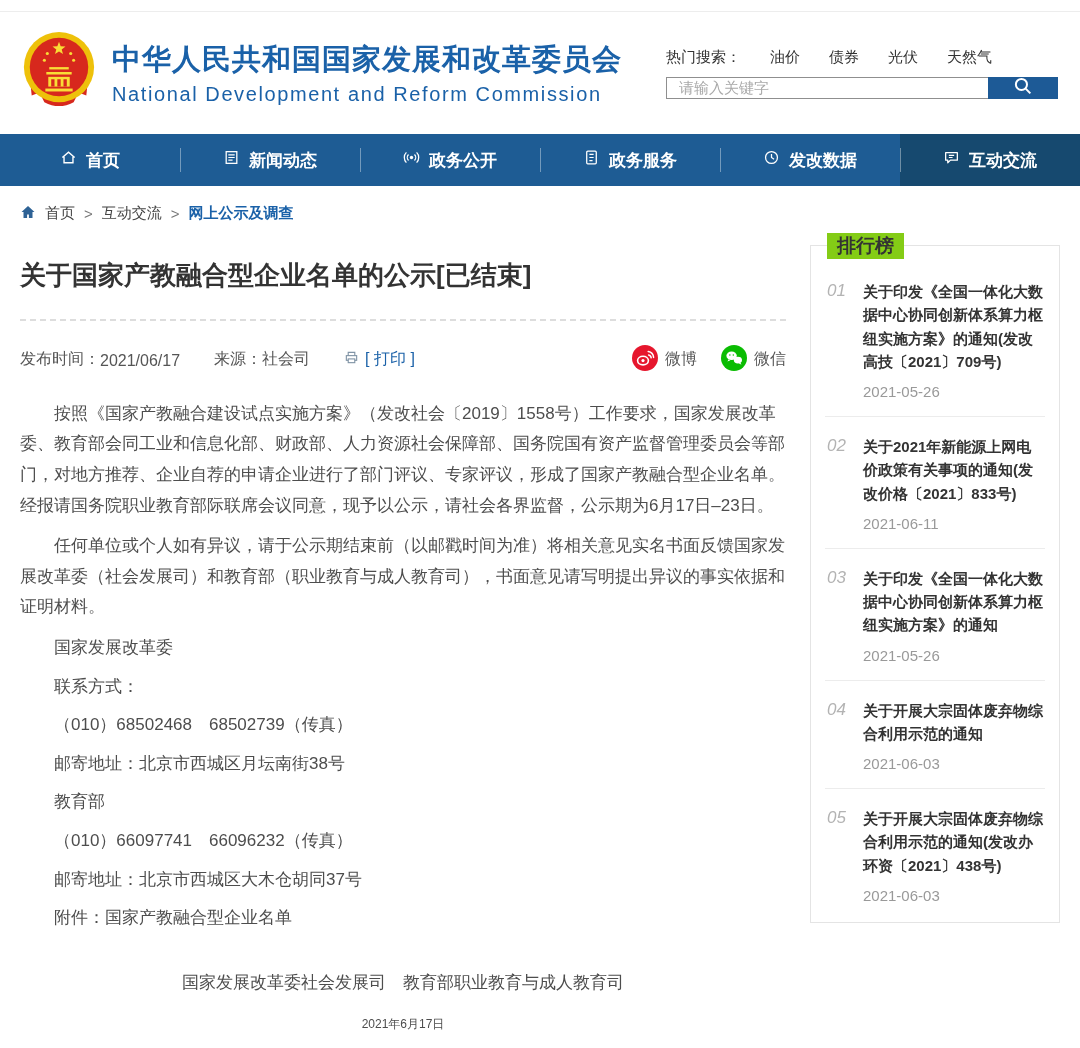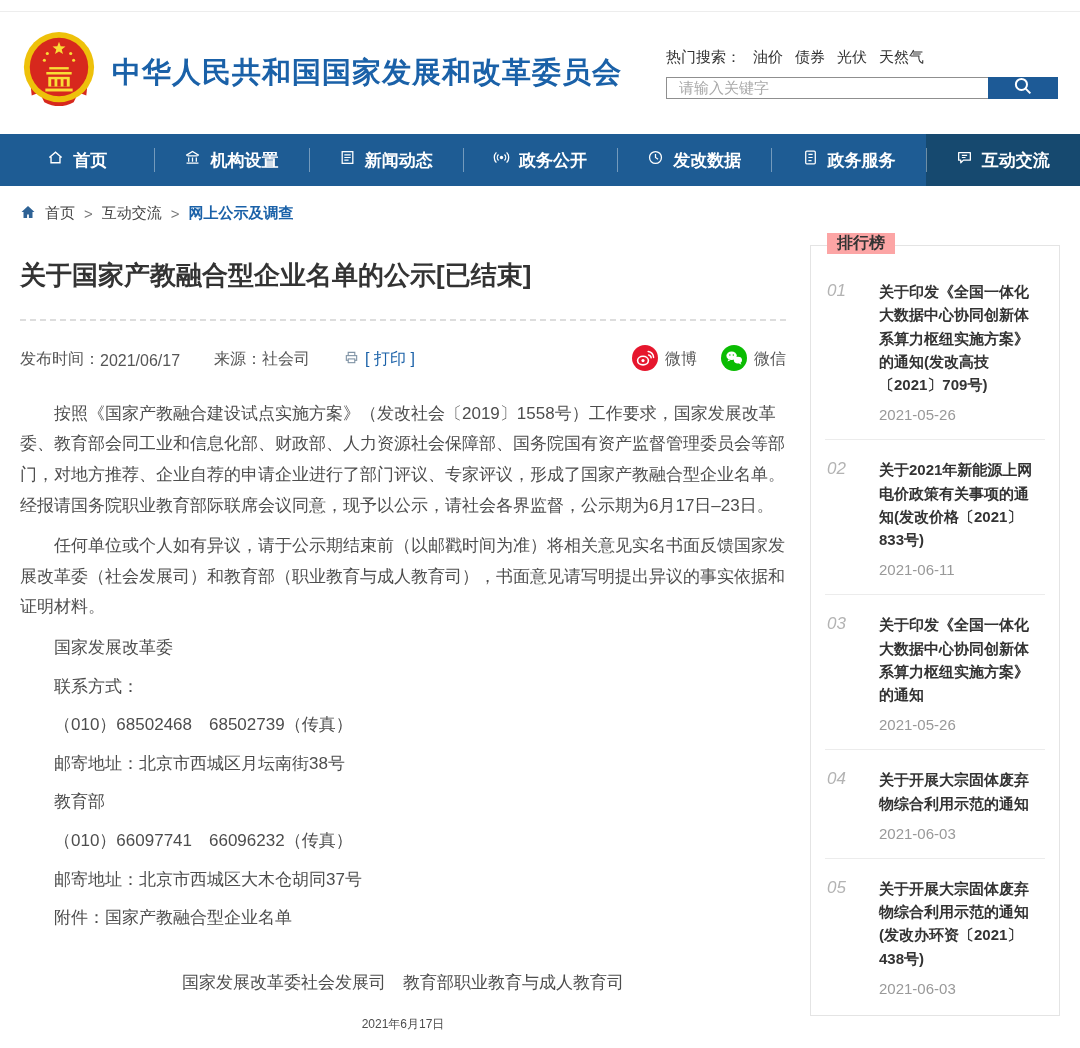--- a/index.html
+++ b/index.html
@@ -7,21 +7,21 @@
     font-family:"Liberation Sans","DejaVu Sans",sans-serif; }
   .top-hairline { height:12px; border-bottom:1px solid #ededed; }
 
   
   .site-header { display:flex; align-items:center; padding:14px 22px 14px 20px; height:122px; }
   .emblem { flex:0 0 auto; margin-right:14px; }
   .site-titles { display:flex; flex-direction:column; }
   .site-title-cn { color:#1a61a8; font-size:29px; font-weight:bold; letter-spacing:1px; }
   .site-title-en { color:#1a61a8; font-size:20px; letter-spacing:1.6px; margin-top:3px; }
   .search-area { margin-left:auto; width:392px; }
-  .hot-search { display:flex; align-items:center; gap:12px; font-size:15px; color:#333; margin-bottom:10px; }
+  .hot-search { display:flex; align-items:center; gap:29px; font-size:15px; color:#333; margin-bottom:10px; }
   .hot-search .hs-label { color:#333; }
   .hot-term { color:#333; text-decoration:none; cursor:pointer; }
   .search-row { display:flex; height:22px; }
   .search-input { flex:1; border:1px solid #8f8f8f; border-right:none; padding:0 12px; font-size:15px; color:#333; outline:none; }
   .search-input::placeholder { color:#a9a9a9; }
   .search-btn { width:70px; background:#1d5a96; border:none; display:flex; align-items:center; justify-content:center; cursor:pointer; }
 
   
   .main-nav { height:52px; background:#1e5c94; display:flex; }
   .nav-item { flex:1; display:flex; align-items:center; justify-content:center; gap:9px;
@@ -50,22 +50,22 @@
   .share-item { display:flex; align-items:center; gap:7px; cursor:pointer; margin-left:14px; }
 
   .article-body { margin-top:24px; font-size:17px; color:#4d4d4d; line-height:1.8; }
   .para { text-indent:2em; margin-bottom:10px; }
   .line { text-indent:2em; margin:8px 0; white-space:pre-wrap; }
   .signature { text-align:center; margin-top:34px; font-size:17px; color:#4d4d4d; }
   .sig-date { text-align:center; margin-top:16px; font-size:12px; color:#4d4d4d; }
 
   
   .rank-box { border:1px solid #e4e4e4; position:relative; padding:16px 14px 2px; }
-  .rank-title { position:absolute; top:-13px; left:16px; background:#fca5a5; padding:0 10px; font-size:16px; font-weight:bold; color:#333; }
-  .rank-item { display:flex; gap:26px; padding:18px 2px 16px; border-bottom:1px solid #ececec; cursor:pointer; }
+  .rank-title { position:absolute; top:-13px; left:16px; background:#84cc16; padding:0 10px; font-size:19px; font-weight:bold; color:#333; }
+  .rank-item { display:flex; gap:10px; padding:18px 2px 16px; border-bottom:1px solid #ececec; cursor:pointer; }
   .rank-item:last-child { border-bottom:none; }
   .rank-num { font-style:italic; color:#b3b3b3; font-size:17px; min-width:26px; padding-top:1px; }
   .rank-text { flex:1; }
   .rank-item-title { font-size:15px; font-weight:bold; color:#333; line-height:1.55; }
   .rank-date { color:#999; font-size:15px; margin-top:10px; }
 </style>
 </head>
 <body>
 
 <div class="top-hairline"></div>
@@ -85,20 +85,21 @@
       <circle cx="55" cy="31" r="1.6" fill="#f9dd36"></circle>
       <path d="M30 38 h20 v2.4 H30 z" fill="#f9dd36"></path>
       <path d="M27 43 h26 v2.6 H27 z" fill="#f9dd36"></path>
       <path d="M29 48 h22 v10 H29 z" fill="#f9dd36"></path>
       <path d="M32 50.5 h3.4 v7.5 h-3.4z M38.3 50.5 h3.4 v7.5 h-3.4z M44.6 50.5 h3.4 v7.5 h-3.4z" fill="#d7281d"></path>
       <path d="M26 60 h28 v3 H26 z" fill="#f9dd36"></path>
     </svg>
   </span>
   <div class="site-titles">
     <span class="site-title-cn">中华人民共和国国家发展和改革委员会</span>
+    <span class="site-title-en">National Development and Reform Commission</span>
   </div>
   <div class="search-area">
     <div class="hot-search">
       <span class="hs-label">热门搜索：</span>
       <a class="hot-term">油价</a>
       <a class="hot-term">债券</a>
       <a class="hot-term">光伏</a>
       <a class="hot-term">天然气</a>
     </div>
     <div class="search-row">
@@ -117,51 +118,45 @@
 
 <nav class="main-nav">
   <a class="nav-item">
     <span><svg width="17" height="17" viewBox="0 0 16 16">
           <path d="M2.2 8 8 3l5.8 5M3.8 7.2v5.8h8.4V7.2" fill="none" stroke="#fff" stroke-width="1.3"></path>
         </svg></span>
     <span>首页</span>
   </a>
   <a class="nav-item">
     <span><svg width="17" height="17" viewBox="0 0 16 16">
-          <path d="M2 6l6-3.6L14 6M3.2 6.5h9.6M4.4 8v4M8 8v4M11.6 8v4M2.4 13.3h11.2" fill="none" stroke="#fff" stroke-width="1.2"></path>
-        </svg></span>
-    <span>机构设置</span>
-  </a>
-  <a class="nav-item">
-    <span><svg width="17" height="17" viewBox="0 0 16 16">
           <rect x="3" y="2.5" width="10" height="11" fill="none" stroke="#fff" stroke-width="1.2"></rect>
           <path d="M5 5.5h6M5 8h6M5 10.5h4" stroke="#fff" stroke-width="1.1"></path>
         </svg></span>
     <span>新闻动态</span>
   </a>
   <a class="nav-item">
     <span><svg width="17" height="17" viewBox="0 0 16 16">
           <circle cx="8" cy="8" r="1.6" fill="#fff"></circle>
           <path d="M5.2 10.8a4 4 0 0 1 0-5.6M10.8 5.2a4 4 0 0 1 0 5.6M3.2 12.8a6.8 6.8 0 0 1 0-9.6M12.8 3.2a6.8 6.8 0 0 1 0 9.6" fill="none" stroke="#fff" stroke-width="1.2"></path>
         </svg></span>
     <span>政务公开</span>
   </a>
   <a class="nav-item">
     <span><svg width="17" height="17" viewBox="0 0 16 16">
+          <rect x="3.5" y="2" width="9" height="12" rx="1" fill="none" stroke="#fff" stroke-width="1.2"></rect>
+          <path d="M6 5h4M6 8h4M6 11h3" stroke="#fff" stroke-width="1.1"></path>
+        </svg></span>
+    <span>政务服务</span>
+  </a>
+  <a class="nav-item">
+    <span><svg width="17" height="17" viewBox="0 0 16 16">
           <circle cx="8" cy="8" r="5.6" fill="none" stroke="#fff" stroke-width="1.2"></circle>
           <path d="M8 4.8V8l2.4 1.6" fill="none" stroke="#fff" stroke-width="1.2"></path>
         </svg></span>
     <span>发改数据</span>
-  </a>
-  <a class="nav-item">
-    <span><svg width="17" height="17" viewBox="0 0 16 16">
-          <rect x="3.5" y="2" width="9" height="12" rx="1" fill="none" stroke="#fff" stroke-width="1.2"></rect>
-          <path d="M6 5h4M6 8h4M6 11h3" stroke="#fff" stroke-width="1.1"></path>
-        </svg></span>
-    <span>政务服务</span>
   </a>
   <a class="nav-item active">
     <span><svg width="17" height="17" viewBox="0 0 16 16">
           <path d="M2.5 3.5h11v7H7L4.5 13v-2.5h-2z" fill="none" stroke="#fff" stroke-width="1.2" stroke-linejoin="round"></path>
           <path d="M5.5 6h5M5.5 8h3.5" stroke="#fff" stroke-width="1.1"></path>
         </svg></span>
     <span>互动交流</span>
   </a>
 </nav>
 

